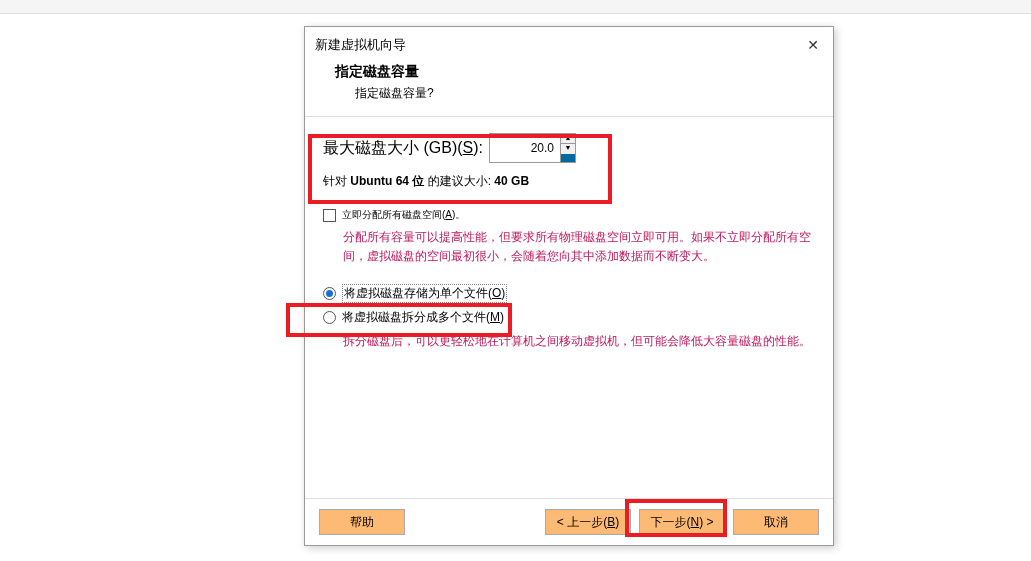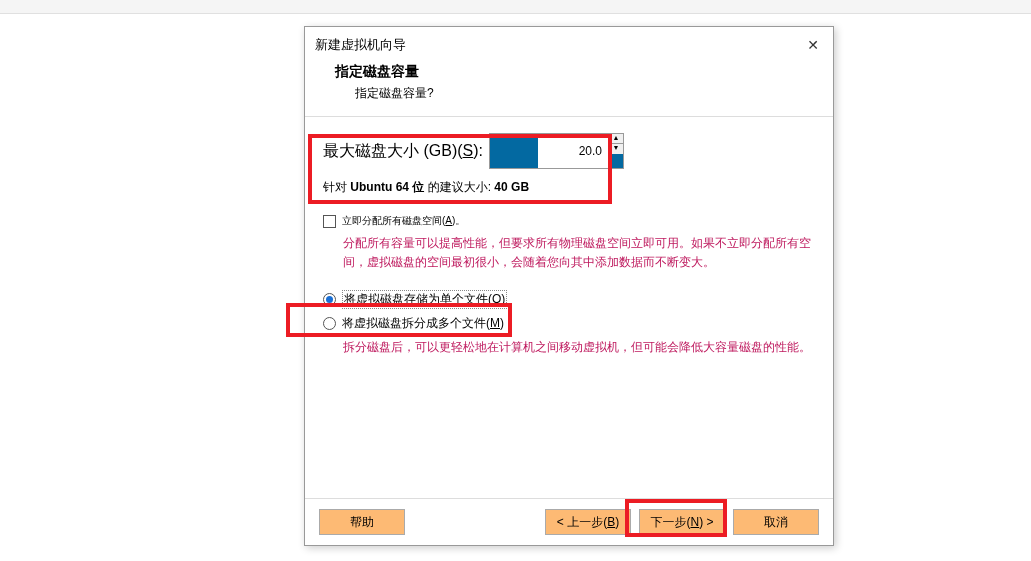--- a/index.html
+++ b/index.html
@@ -69,23 +69,22 @@
     }
     .row { display: flex; align-items: center; margin-bottom: 8px; }
     .size-row { margin-bottom: 10px; }
     .label { font-size: 16px; }
     .underline { text-decoration: underline; }
     .spinner-wrap {
       display: inline-flex;
       align-items: stretch;
       margin-left: 6px;
       border: 1px solid #999;
-      height: 36px;
+      height: 30px;
       background: #0369a1;
-      padding-left: 48px;
     }
     .spinner-input {
       width: 70px;
       text-align: right;
       padding: 2px 6px;
       border: none;
       font-size: 12px;
       outline: none;
     }
     .spinner-btns {

